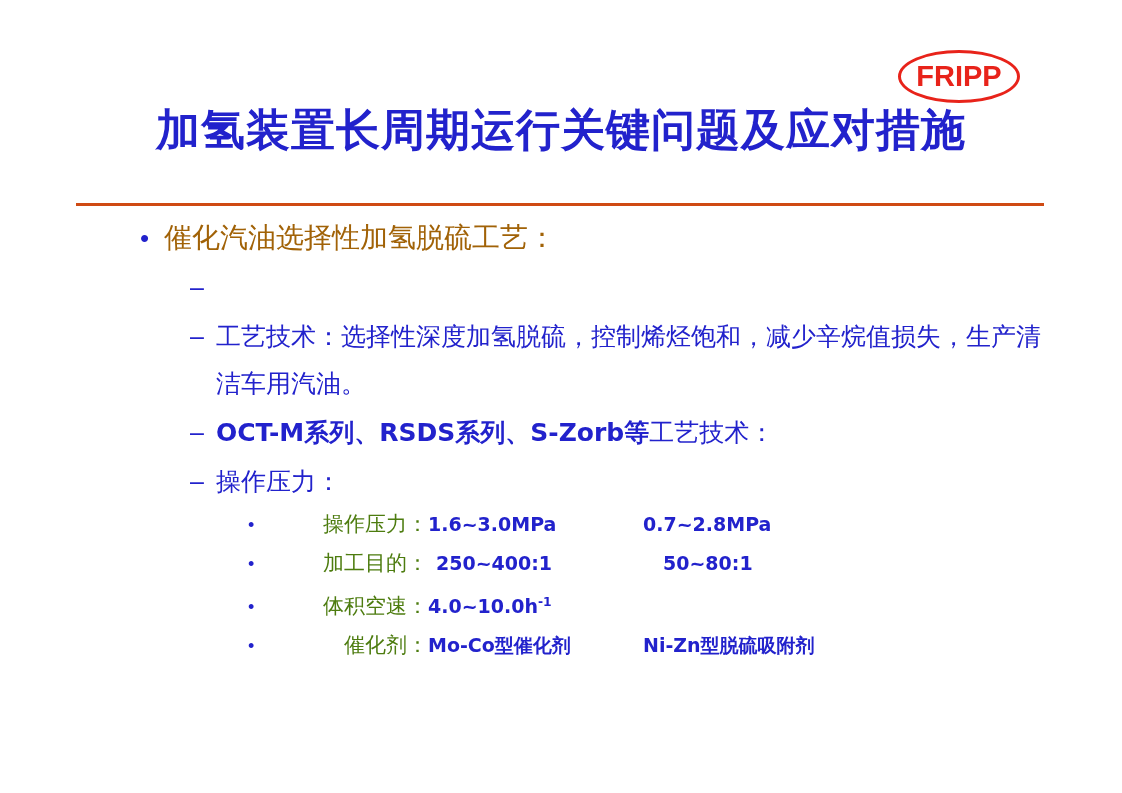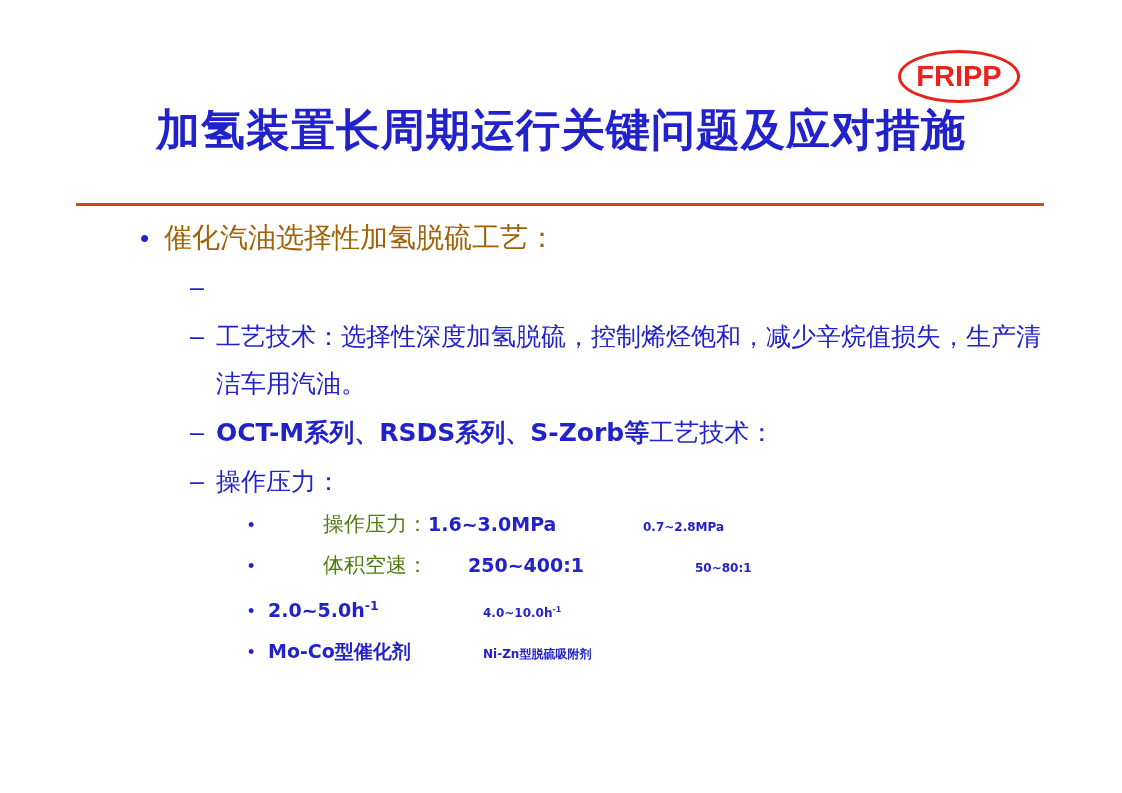--- a/index.html
+++ b/index.html
@@ -150,21 +150,21 @@
     color: #2222cc;
     font-size: 19px;
     font-weight: bold;
     font-family: "DejaVu Sans", sans-serif;
     line-height: 34px;
     width: 215px;
     flex: none;
   }
   .lvl3 .v2 {
     color: #2222cc;
-    font-size: 12px;
+    font-size: 19px;
     font-weight: bold;
     font-family: "DejaVu Sans", sans-serif;
     line-height: 34px;
   }
   sup {
     font-size: 0.65em;
     vertical-align: super;
   }
 </style>
 </head>
@@ -209,31 +209,32 @@
 
     <div class="lvl3">
       <span class="bullet">•</span>
       <span class="label">操作压力：</span>
       <span class="v1">1.6~3.0MPa</span>
       <span class="v2">0.7~2.8MPa</span>
     </div>
 
     <div class="lvl3">
       <span class="bullet">•</span>
+      <span class="label">加工目的：</span>
+      <span class="v1" style="padding-left:8px;">250~400:1</span>
+      <span class="v2" style="padding-left:12px;">50~80:1</span>
+    </div>
+
+    <div class="lvl3">
+      <span class="bullet">•</span>
       <span class="label">体积空速：</span>
-      <span class="v1" style="padding-left:8px;margin-left:32px;">250~400:1</span>
-      <span class="v2" style="padding-left:12px;">50~80:1</span>
-    </div>
-
-    <div class="lvl3">
-      <span class="bullet">•</span>
-      <span class="v1">2.0~5.0h<sup>-1</sup></span>
       <span class="v2">4.0~10.0h<sup>-1</sup></span>
     </div>
 
     <div class="lvl3">
       <span class="bullet">•</span>
+      <span class="label">催化剂：</span>
       <span class="v1">Mo-Co型催化剂</span>
       <span class="v2">Ni-Zn型脱硫吸附剂</span>
     </div>
 
   </div>
 </div>
 
 </body></html>

